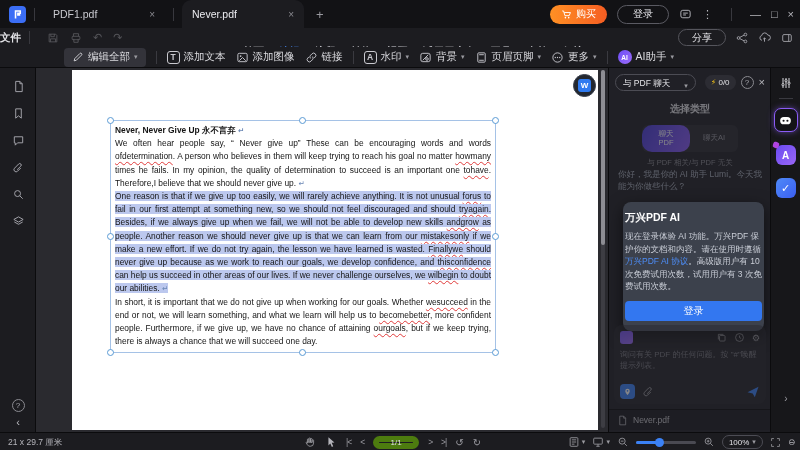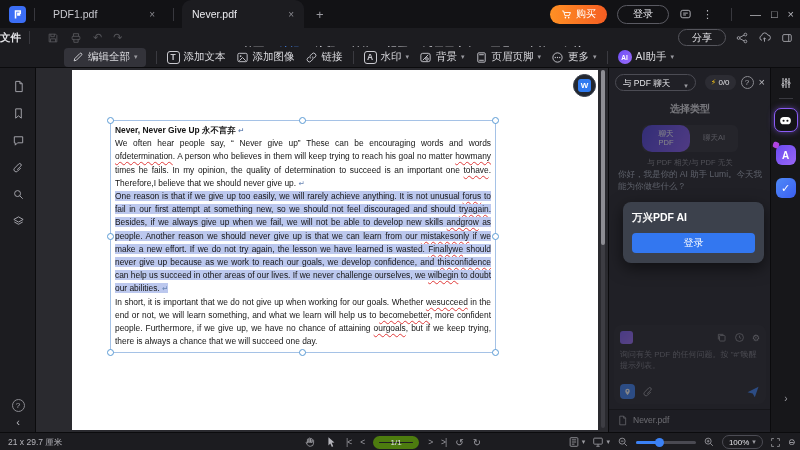--- a/index.html
+++ b/index.html
@@ -65,21 +65,21 @@
 .bolt{color:#f5c518;font-size:8px}
 .dim{opacity:.45}
 .ptype{position:absolute;left:0;top:34px;width:162px;text-align:center}
 .ptype-title{font-size:10px;color:#e2e2e6;font-weight:bold}
 .tabgroup{margin:9px auto 0;width:96px;height:27px;background:#2c2c33;border-radius:6px;display:flex}
 .tg-tab{flex:1;display:flex;align-items:center;justify-content:center;font-size:7.5px;line-height:8.5px;color:#9a9aa2}
 .tg-tab span{width:24px;text-align:center}
 .tg-tab.active{background:linear-gradient(120deg,#4a3fd8,#8a5cf6);color:#fff;border-radius:10px}
 .ptype-caption{margin-top:6px;font-size:7.5px;color:#8a8a92}
 .pmsg{position:absolute;left:9px;top:100px;width:146px;font-size:8.5px;line-height:12px;color:#a6adbb}
-.modal{position:absolute;left:14px;top:134px;width:141px;background:#3c414c;border-radius:8px;box-shadow:0 5px 16px rgba(0,0,0,.55);padding:9px 9px 10px}
+.modal{position:absolute;left:14px;top:134px;width:141px;background:#3c414c;border-radius:8px;box-shadow:0 5px 16px rgba(0,0,0,.55);padding:9px 2px 10px}
 .modal-title{font-size:10.5px;font-weight:bold;color:#fff}
 .modal-body{margin-top:5px;font-size:8.5px;line-height:12.5px;color:#c9cdd6}
 .modal-link{color:#4d8df7}
 .modal-login{margin-top:8px;height:20px;border-radius:4px;background:#3377f0;color:#fff;font-size:10px;display:flex;align-items:center;justify-content:center}
 .inputbox{position:absolute;left:5px;top:257px;width:152px;height:79px;background:#26262c;border-radius:8px;padding:6px}
 .ib-top{display:flex;align-items:center}
 .promptchip{width:13px;height:13px;border-radius:3px;background:linear-gradient(135deg,#7c5cf6,#9d6ef8)}
 .ib-topicons{margin-left:auto;display:flex;gap:7px;color:#9a9aa0;align-items:center;font-size:9px}
 .ib-ph{margin-top:5px;font-size:8px;line-height:11px;color:#7b7b83}
 .ib-bottom{position:absolute;left:6px;right:6px;bottom:5px;display:flex;align-items:center;gap:7px}
@@ -368,20 +368,23 @@
           <span>聊天AI</span>
         </div>
     </div>
     <div class="ptype-caption">与 PDF 相关/与 PDF 无关</div>
   </div>
 
   <div class="pmsg dim">你好，我是你的 AI 助手 Lumi。今天我能为你做些什么？</div>
 
   <div class="modal">
     <div class="modal-title">万兴PDF AI</div>
+    <div class="modal-body">
+      <span>现在登录体验 AI 功能。万兴PDF 保护你的文档和内容。请在使用时遵循</span><span class="modal-link">万兴PDF AI 协议</span><span>。高级版用户有 10 次免费试用次数，试用用户有 3 次免费试用次数。</span>
+    </div>
     <div class="modal-login">
         <span>登录</span>
       </div>
   </div>
 
   <div class="inputbox dim">
     <div class="ib-top">
       <div class="promptchip"></div>
       <div class="ib-topicons">
         <svg width="11" height="11" viewBox="0 0 14 14">

